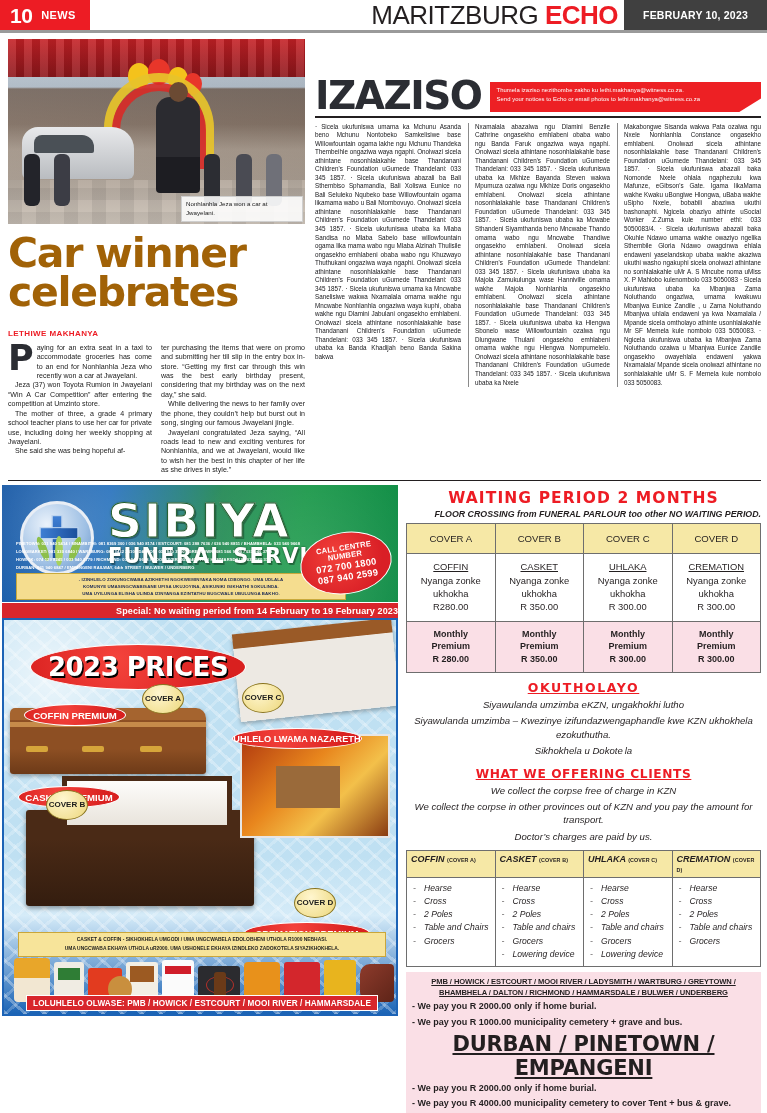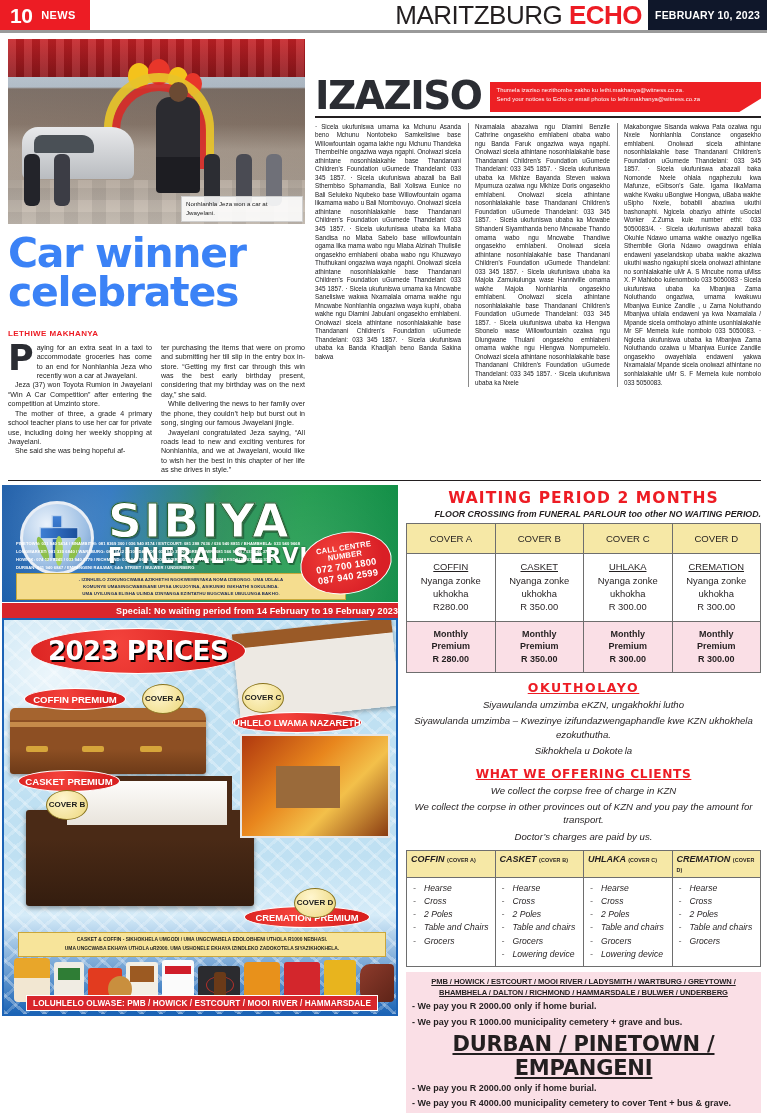--- a/index.html
+++ b/index.html
@@ -16,22 +16,22 @@
   .masthead { display:flex; align-items:stretch; height:30px; width:100%; }
   .mh-left { background:#ed1c24; color:#fff; display:flex; align-items:center; gap:9px;
              padding:0 14px 0 10px; }
   .mh-page-num { font-size:21px; font-weight:bold; line-height:1; letter-spacing:-0.5px; }
   .mh-section { font-size:11px; font-weight:bold; letter-spacing:0.3px; }
   .mh-mid { flex:1; background:#ffffff; }
   .mh-title-wrap { display:flex; align-items:center; justify-content:flex-end; padding-right:6px;}
   .mh-title { font-size:26px; font-weight:normal; letter-spacing:-0.5px; color:#231f20;
               font-family:"Liberation Sans Narrow","Liberation Sans",sans-serif; }
   .mh-title b { color:#ed1c24; font-weight:bold; }
-  .mh-date { background:#0f172a; color:#fff; font-size:10.5px; font-weight:bold;
-             display:flex; align-items:center; padding:0 7px; letter-spacing:0.2px; }
+  .mh-date { background:#404040; color:#fff; font-size:10.5px; font-weight:bold;
+             display:flex; align-items:center; padding:0 19px; letter-spacing:0.2px; }
   .mh-rule { height:3px; background:#9a9a9a; width:100%; }
 
   
   .top-area { display:flex; width:100%; padding:0; }
   .col-left { width:313px; padding:0 8px 0 8px; }
   .col-right { width:454px; padding-left:2px; padding-right:6px; border-left:none; }
 
   .photo {
     width:297px; height:185px; margin-top:6px;
     background:
@@ -69,21 +69,21 @@
   .photo .p1{left:16px;} .photo .p2{left:46px;background:#3c3d45;}
   .photo .p3{left:196px;background:#2c2d33;} .photo .p4{left:228px;background:#4a4b53;}
   .photo .p5{left:258px;background:#6f7078;}
   .caption {
     position:absolute; right:2px; bottom:2px; width:122px;
     background:rgba(255,255,255,0.88); color:#1a1a1a;
     font-size:6.2px; line-height:1.45; padding:3px 4px; border:0.5px solid #cfcfcf;
   }
 
   .headline { font-size:41px; line-height:0.96; font-weight:bold; letter-spacing:-1.3px;
-              color:#3b82f6; margin:10px 0 0 0;
+              color:#a16207; margin:10px 0 0 0;
               font-family:"DejaVu Sans", sans-serif; }
   .byline { color:#ed1c24; font-weight:bold; font-size:8px; letter-spacing:0.4px;
             margin-top:16px; }
   .art-cols { display:flex; gap:9px; margin-top:6px; }
   .art-col { width:146px; font-size:7.1px; line-height:1.33; text-align:justify; color:#1a1a1a; }
   .art-col p { margin:0 0 0 0; text-indent:7px; }
   .art-col p.first { text-indent:0; }
   .dropcap { float:left; font-size:35px; line-height:0.78; font-weight:bold; padding:1px 3px 0 0;
              font-family:"DejaVu Sans", sans-serif; color:#2b2d33; }
 
@@ -164,21 +164,21 @@
   
   .prices { position:relative; margin:0 2px; height:398px; overflow:hidden;
      background:
        radial-gradient(circle at 12% 14%, rgba(255,255,255,.7), transparent 26%),
        repeating-linear-gradient(42deg, rgba(255,255,255,.30) 0 3px, transparent 3px 13px),
        repeating-linear-gradient(-42deg, rgba(255,255,255,.22) 0 3px, transparent 3px 13px),
        linear-gradient(to bottom,#bfe0f2 0 60%, #d5ebf8 75%, #1a63b5 100%);
      border:2px solid #1c63b6; }
   .oval-red { position:absolute; background:radial-gradient(circle at 40% 32%, #f4433c, #d9201f 75%);
      border-radius:50%; color:#fff; display:flex; align-items:center; justify-content:center;
-     font-weight:bold; text-align:center; border:1px solid #ffffff; }
+     font-weight:bold; text-align:center; border:1px solid #ffffff;margin-top:16px; }
   .oval-yellow { position:absolute; background:radial-gradient(circle at 40% 30%, #fff6cf, #f0dd8c 80%);
      border-radius:50%; color:#1b1b1b; display:flex; align-items:center; justify-content:center;
      font-weight:bold; text-align:center; border:1px solid #8a7520; line-height:1.05; }
   .pr-title { left:26px; top:8px; width:216px; height:46px; font-size:26px; letter-spacing:-0.5px;
      font-family:"DejaVu Sans", sans-serif; text-shadow:1.5px 1.5px 0 #000; }
   .lbl-coffin { left:20px; top:68px; width:102px; height:22px; font-size:9.6px; }
   .lbl-casket { left:14px; top:150px; width:102px; height:22px; font-size:9.6px; }
   .lbl-uhlelo { left:228px; top:92px; width:130px; height:21px; font-size:9.2px; }
   .lbl-cremation { left:240px; top:286px; width:126px; height:22px; font-size:9.4px; }
   .cov-a { left:138px; top:64px; width:42px; height:30px; font-size:8px; }

